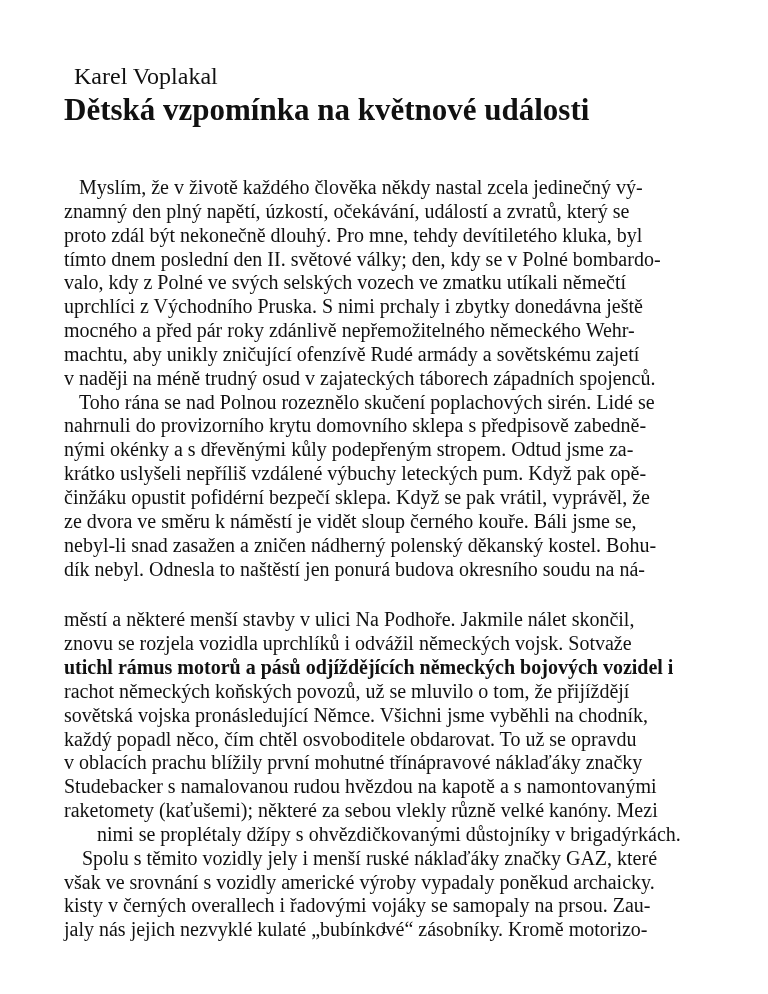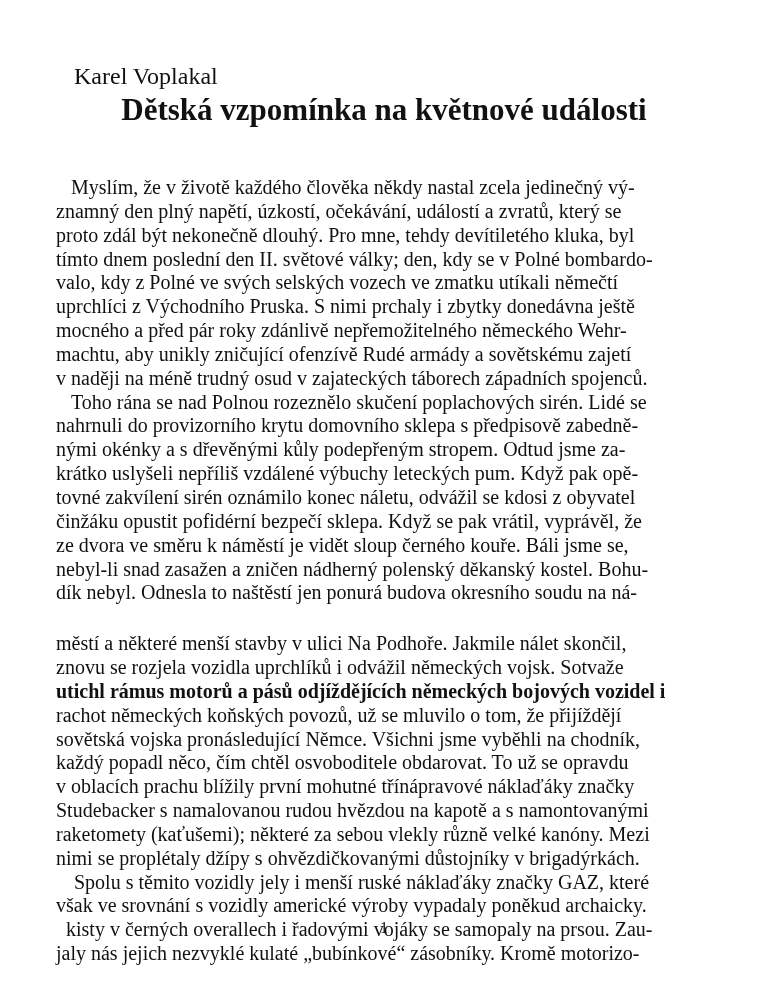--- a/index.html
+++ b/index.html
@@ -1,21 +1,21 @@
 <!DOCTYPE html>
 <html><head>
 <meta charset="utf-8">
 <style>
   html, body { margin: 0; padding: 0; background: #ffffff; }
   body { width: 768px; height: 994px; position: relative; overflow: hidden;
          font-family: "Liberation Serif", "DejaVu Serif", serif; color: #111; }
   .author { position: absolute; left: 74px; top: 65px; font-size: 24px; line-height: 22px; }
-  .title { position: absolute; left: 64px; width: 640px; top: 92px; text-align: center;
+  .title { position: absolute; left: 64px; width: 640px; top: 92px; text-align: left;
            font-weight: bold; font-size: 31px; line-height: 36px; }
-  .body { position: absolute; left: 56px; width: 637px; top: 176px; font-size: 20px; }
+  .body { position: absolute; left: 64px; width: 637px; top: 176px; font-size: 20px; }
   .line { height: 23.85px; line-height: 23.85px; text-align: justify; text-align-last: justify;
           white-space: nowrap; overflow: visible; }
   .line.last { text-align-last: left; }
   .line.indent { padding-left: 15px; }
   .page-number { position: absolute; left: 0; width: 768px; top: 918px; text-align: center;
                  font-size: 16px; line-height: 20px; }
 </style>
 </head>
 <body>
 
@@ -31,34 +31,33 @@
       <div class="line" style="word-spacing: 0px; text-align-last: left;">tímto dnem poslední den II. světové války; den, kdy se v Polné bombardo-</div>
       <div class="line" style="word-spacing: 0px; text-align-last: left;">valo, kdy z Polné ve svých selských vozech ve zmatku utíkali němečtí</div>
       <div class="line" style="word-spacing: 0px; text-align-last: left;">uprchlíci z Východního Pruska. S nimi prchaly i zbytky donedávna ještě</div>
       <div class="line" style="word-spacing: 0px; text-align-last: left;">mocného a před pár roky zdánlivě nepřemožitelného německého Wehr-</div>
       <div class="line" style="word-spacing: 0px; text-align-last: left;">machtu, aby unikly zničující ofenzívě Rudé armády a sovětskému zajetí</div>
       <div class="line last">v naději na méně trudný osud v zajateckých táborech západních spojenců.</div>
       <div class="line indent" style="word-spacing: 0px; text-align-last: left;">Toho rána se nad Polnou rozeznělo skučení poplachových sirén. Lidé se</div>
       <div class="line" style="word-spacing: 0px; text-align-last: left;">nahrnuli do provizorního krytu domovního sklepa s předpisově zabedně-</div>
       <div class="line" style="word-spacing: 0px; text-align-last: left;">nými okénky a s dřevěnými kůly podepřeným stropem. Odtud jsme za-</div>
       <div class="line" style="word-spacing: 0px; text-align-last: left;">krátko uslyšeli nepříliš vzdálené výbuchy leteckých pum. Když pak opě-</div>
-      <div class="line" style="word-spacing: 0px; text-align-last: left;">tovné zakvílení sirén oznámilo konec náletu, odvážil se kdosi z obyvatel</div>
       <div class="line" style="word-spacing: 0px; text-align-last: left;">činžáku opustit pofidérní bezpečí sklepa. Když se pak vrátil, vyprávěl, že</div>
       <div class="line" style="word-spacing: 0px; text-align-last: left;">ze dvora ve směru k náměstí je vidět sloup černého kouře. Báli jsme se,</div>
       <div class="line" style="word-spacing: 0px; text-align-last: left;">nebyl-li snad zasažen a zničen nádherný polenský děkanský kostel. Bohu-</div>
       <div class="line" style="word-spacing: 0px; text-align-last: left;">dík nebyl. Odnesla to naštěstí jen ponurá budova okresního soudu na ná-</div>
       <div class="line" style="word-spacing: 0px; text-align-last: left; margin-top: 27px;">městí a některé menší stavby v ulici Na Podhoře. Jakmile nálet skončil,</div>
       <div class="line" style="word-spacing: 0px; text-align-last: left;">znovu se rozjela vozidla uprchlíků i odvážil německých vojsk. Sotvaže</div>
       <div class="line" style="word-spacing: 0px; text-align-last: left; font-weight: bold;">utichl rámus motorů a pásů odjíždějících německých bojových vozidel i</div>
       <div class="line" style="word-spacing: 0px; text-align-last: left;">rachot německých koňských povozů, už se mluvilo o tom, že přijíždějí</div>
       <div class="line" style="word-spacing: 0px; text-align-last: left;">sovětská vojska pronásledující Němce. Všichni jsme vyběhli na chodník,</div>
       <div class="line" style="word-spacing: 0px; text-align-last: left;">každý popadl něco, čím chtěl osvoboditele obdarovat. To už se opravdu</div>
       <div class="line" style="word-spacing: 0px; text-align-last: left;">v oblacích prachu blížily první mohutné třínápravové náklaďáky značky</div>
       <div class="line" style="word-spacing: 0px; text-align-last: left;">Studebacker s namalovanou rudou hvězdou na kapotě a s namontovanými</div>
       <div class="line" style="word-spacing: 0px; text-align-last: left;">raketomety (kaťušemi); některé za sebou vlekly různě velké kanóny. Mezi</div>
-      <div class="line" style="word-spacing: 0px; text-align-last: left;">nimi se proplétaly džípy s ohvězdičkovanými důstojníky v brigadýrkách.</div>
+      <div class="line" style="word-spacing: 0px; text-align-last: left; margin-left: 33px;">nimi se proplétaly džípy s ohvězdičkovanými důstojníky v brigadýrkách.</div>
       <div class="line" style="word-spacing: 0px; text-align-last: left; margin-left: 18px;">Spolu s těmito vozidly jely i menší ruské náklaďáky značky GAZ, které</div>
       <div class="line" style="word-spacing: 0px; text-align-last: left;">však ve srovnání s vozidly americké výroby vypadaly poněkud archaicky.</div>
-      <div class="line" style="word-spacing: 0px; text-align-last: left; margin-left: 10px;">kisty v černých overallech i řadovými vojáky se samopaly na prsou. Zau-</div>
+      <div class="line" style="word-spacing: 0px; text-align-last: left;">kisty v černých overallech i řadovými vojáky se samopaly na prsou. Zau-</div>
       <div class="line" style="word-spacing: 0px; text-align-last: left;">jaly nás jejich nezvyklé kulaté „bubínkové“ zásobníky. Kromě motorizo-</div>
     </div>
   <div class="page-number">1</div>
 </div>
 
 </body></html>

